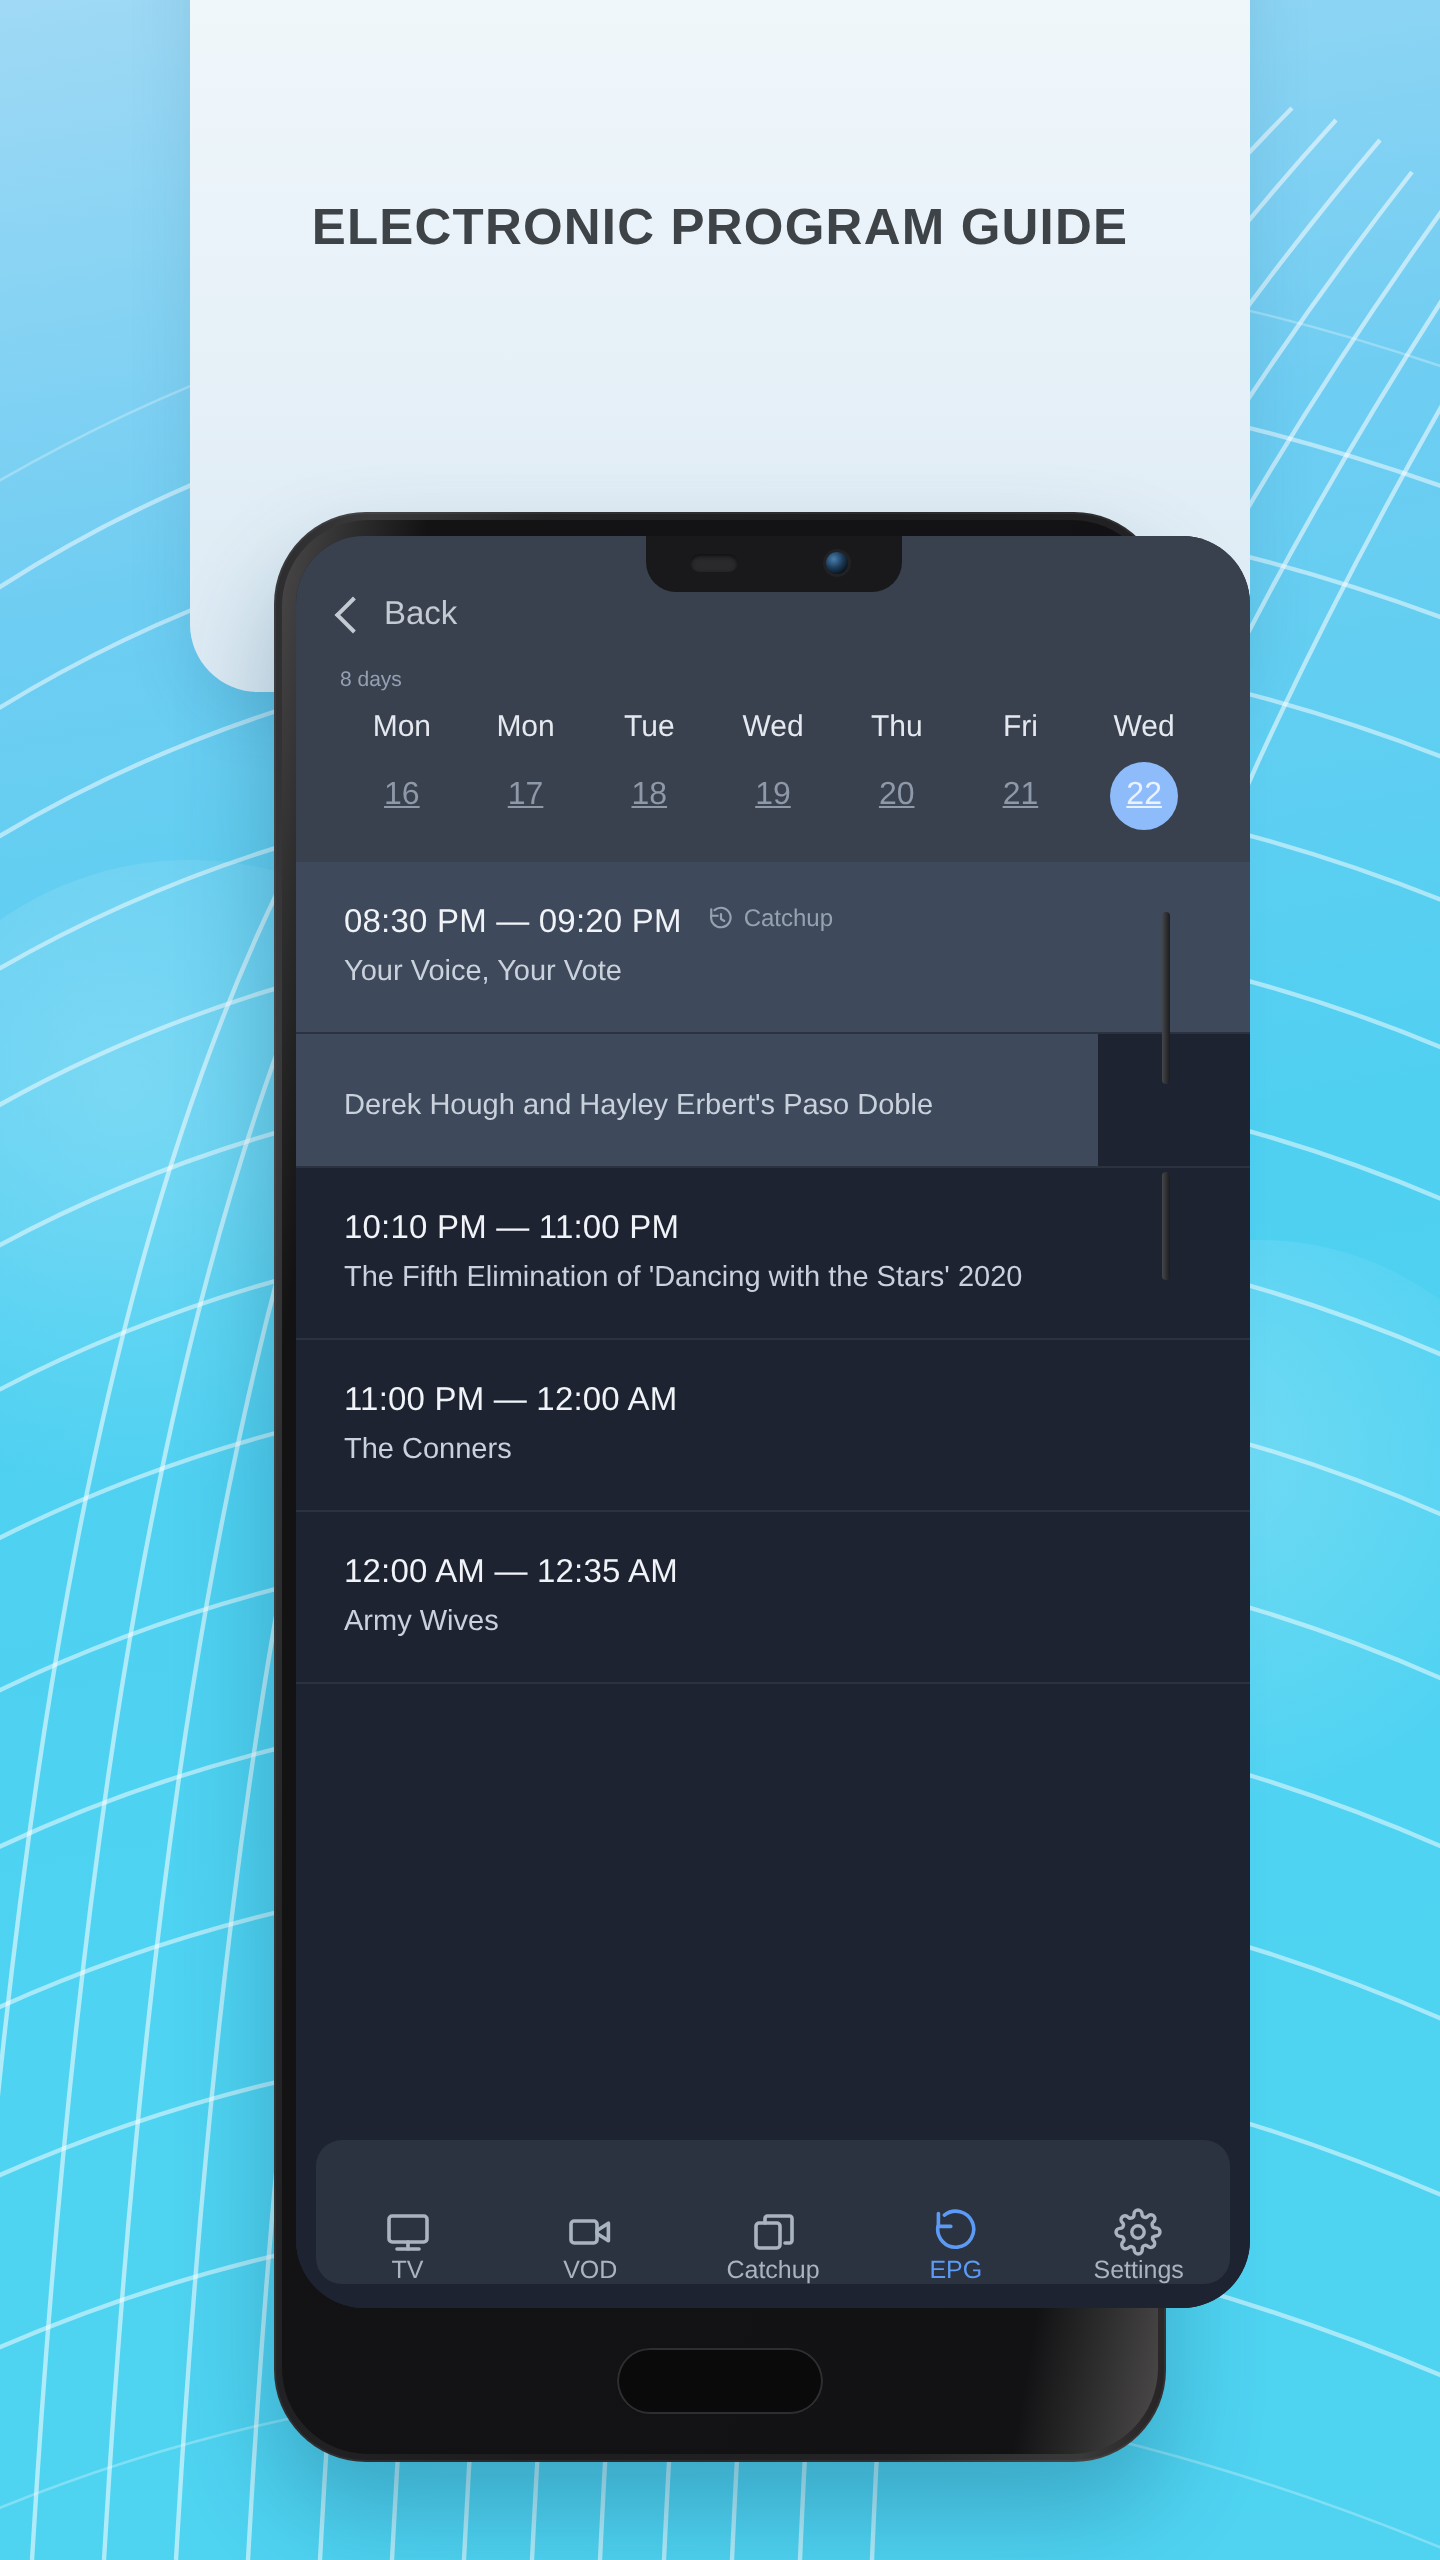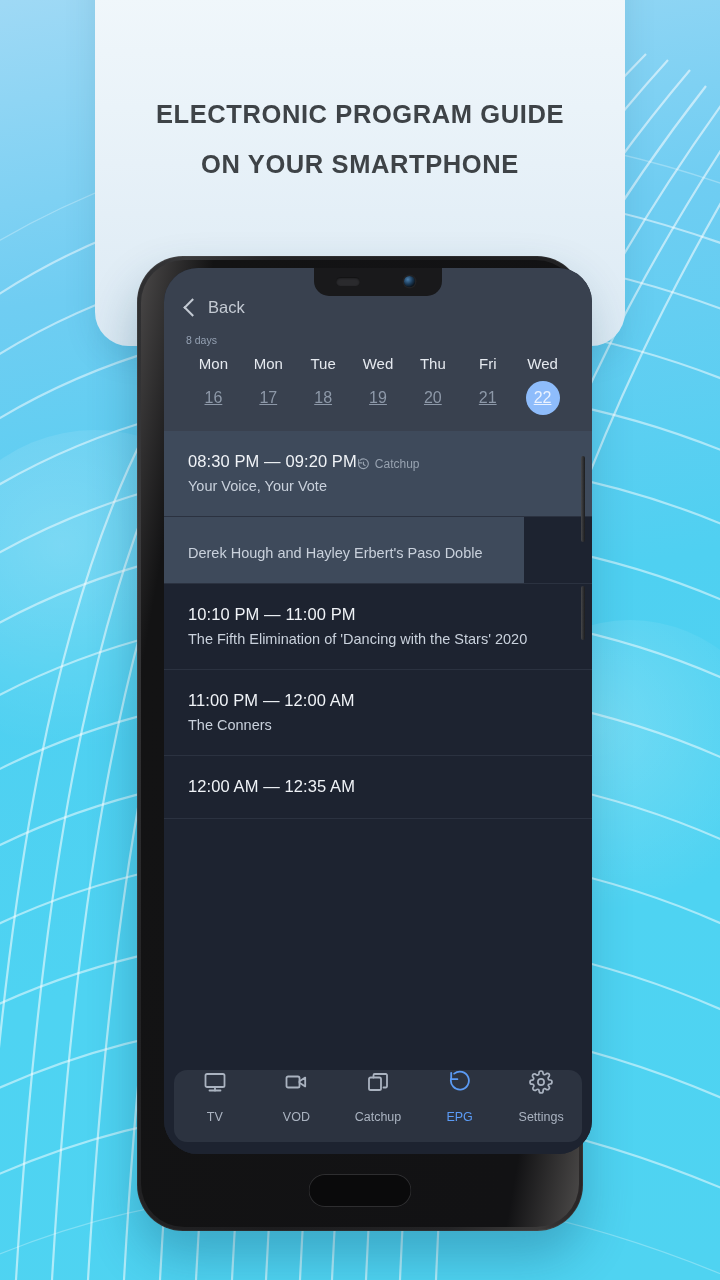--- a/index.html
+++ b/index.html
@@ -38,21 +38,21 @@
   }
   .phone-edge { position:absolute; inset:4px; border-radius:43px;
     background:linear-gradient(100deg,#4a4848,#131314 12%,#121214 88%,#4d4b4a);
   }
   .btn-side { position:absolute; right:-2px; width:4px; border-radius:2px;
               background:linear-gradient(90deg,#46474a,#1b1c1e); z-index:7; }
   .btn-power { top:200px; height:86px; }
   .btn-vol   { top:330px; height:54px; }
 
   .screen {
-    position:absolute; left:27px; top:12px; width:428px; height:886px;
+    position:absolute; left:11px; top:12px; width:477px; height:886px;
     border-radius:34px; overflow:hidden; background:#222935;
     display:flex; flex-direction:column;
   }
 
   
   .notch { position:absolute; left:50%; transform:translateX(-50%); top:0;
            width:128px; height:28px; background:#19191b; z-index:30;
            border-radius:0 0 15px 15px; }
   .notch .speaker { position:absolute; left:22px; top:9px; width:24px; height:9px;
                     border-radius:5px; background:#2a2a2d; box-shadow:inset 0 1px 2px #0c0c0d; }
@@ -93,33 +93,33 @@
   .day .dd { color:#8d98a8; font-size:16px; width:34px; height:34px; line-height:34px;
              text-align:center; border-radius:50%;text-decoration:underline; }
   .day.sel .dd { background:#8ebcfb; color:#eaf2ff; }
 
   
   .list { flex:1; background:#1d2330; overflow:hidden; }
   .row { position:relative; padding:21px 24px 22px 24px; border-bottom:1px solid #2b3240; }
   .row .hl { position:absolute; left:0; top:0; bottom:0; background:#3e4a5b; z-index:0; }
   .row .ct { position:relative; z-index:1; }
   .row.past .hl, .row.live .hl { }
-  .row .tr { display:flex; align-items:flex-end; gap:0; }
+  .row .tr { display:flex; align-items:flex-start; gap:13px; }
   .row .tm { color:#f0f3f7; font-size:16.5px; letter-spacing:.1px; }
   .row .ti { color:#c9d1dc; font-size:14.5px; margin-top:7px; }
 
   .pill { font-size:11px; color:#fff; background:#9cc36e; border-radius:10px;
           padding:2.5px 11px 3.5px; line-height:1; }
   .catch { display:flex; align-items:center; gap:5px; color:#97a2b0; font-size:12px; }
 
   
   .navwrap { flex:none; background:#1d2330; padding:10px 10px 12px; }
   .nav { background:#2c3340; border-radius:13px; height:72px; display:flex; }
   .nav .item { flex:1; display:flex; flex-direction:column; align-items:center;
-               justify-content:flex-start; gap:16px; }
+               justify-content:flex-end; gap:0; }
   .nav .item .cap { font-size:12.5px; color:#aab3c0; }
   .nav .item.active .cap { color:#5b9bf5; }
   .nav svg { display:block; }
 
   .homebar { position:absolute; left:50%; transform:translateX(-50%); bottom:24px;
              width:103px; height:33px; border-radius:17px; background:#0a0a0b;
              box-shadow:inset 0 0 0 1px #2e2e30; z-index:20; }
 </style>
 </head>
 <body>
@@ -170,21 +170,20 @@
     <path d="M -10 1258 C 200 1170 450 1158 740 1282"></path>
   </g>
 </svg>
 
 <div class="bg-blob" style="left:-70px;top:430px;width:330px;height:330px;"></div>
 <div class="bg-blob" style="right:-60px;top:620px;width:300px;height:300px;"></div>
 
 <div class="card">
   <h1>
     <span>ELECTRONIC PROGRAM GUIDE</span><br>
-    <span>ON YOUR SMARTPHONE</span>
   </h1>
 </div>
 
 <div class="phone">
   <div class="phone-body"></div>
   <div class="phone-edge"></div>
   <div class="btn-side btn-power"></div>
   <div class="btn-side btn-vol"></div>
 
   <div class="screen">
@@ -273,20 +272,21 @@
               <div class="tm">11:00 PM — 12:00 AM</div>
             </div>
             <div class="ti">The Conners</div>
           </div>
         </div>
         <div class="row future">
           <div class="ct">
             <div class="tr">
               <div class="tm">12:00 AM — 12:35 AM</div>
             </div>
+            <div class="ti">Army Wives</div>
           </div>
         </div>
       </div>
 
     <div class="navwrap">
       <div class="nav" id="nav">
           <div class="item">
             <svg width="24" height="24" viewBox="0 0 24 24" fill="none" stroke="#aab3c0" stroke-width="1.8" stroke-linecap="round" stroke-linejoin="round">
               <rect x="2.5" y="4" width="19" height="13" rx="1.6"></rect>
               <line x1="12" y1="17" x2="12" y2="20.5"></line>

